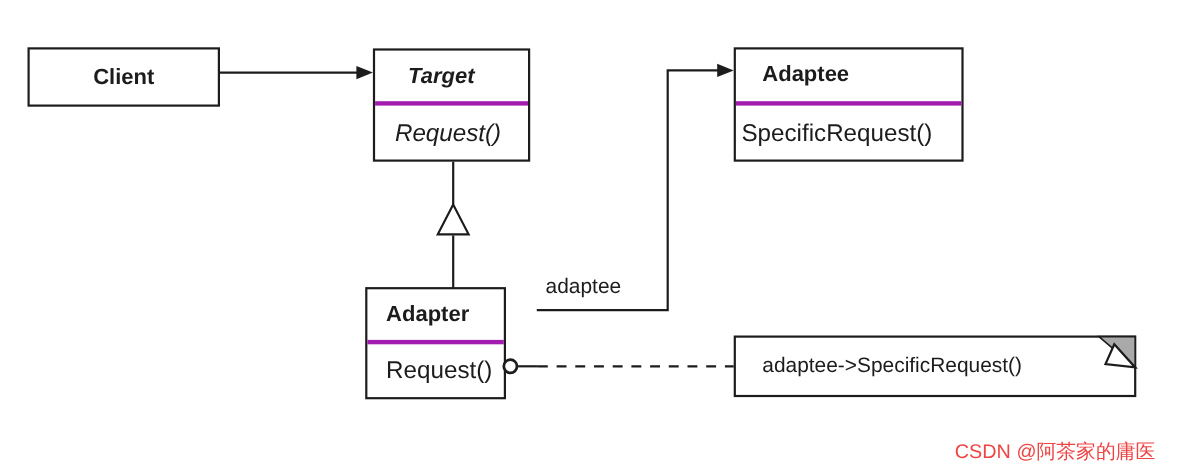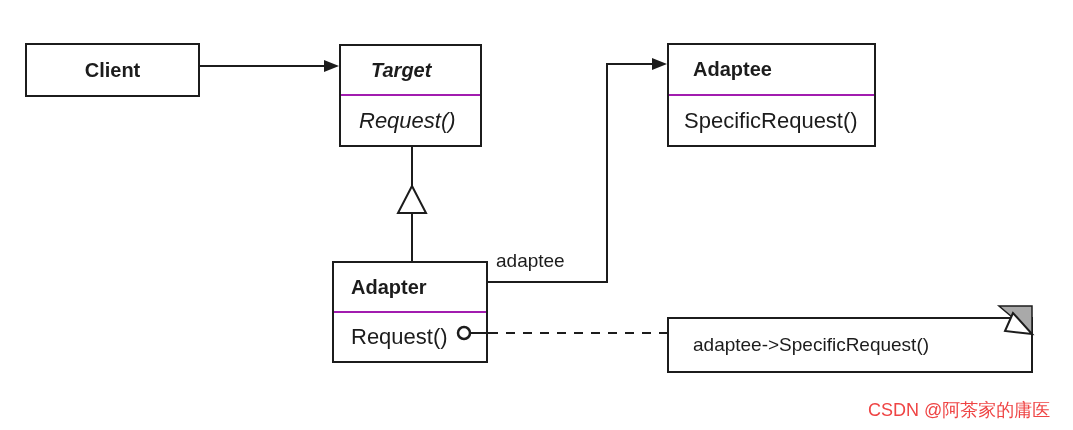--- a/index.html
+++ b/index.html
@@ -23,57 +23,56 @@
     border: 2px solid #1c1c1c;
     box-sizing: border-box;
     z-index: 1;
   }
   .compartment {
     display: flex;
     align-items: center;
     box-sizing: border-box;
   }
   .title-row {
-    border-bottom: 2px solid #a21caf;
+    border-bottom: 4px solid #a21caf;
     font-weight: bold;
     font-size: 20px;
   }
   .method-row {
     font-size: 22px;
   }
   
   #box-client {
     left: 25px; top: 43px; width: 175px; height: 54px;
     display: flex; align-items: center; justify-content: center;
     font-weight: bold; font-size: 20px;
   }
   
   #box-target { left: 339px; top: 44px; width: 143px; height: 103px; }
   #box-target .title-row  { height: 50px; padding-left: 30px; font-style: italic; }
   #box-target .method-row { height: 49px; padding-left: 18px; font-style: italic; }
   
   #box-adaptee { left: 667px; top: 43px; width: 209px; height: 104px; }
   #box-adaptee .title-row  { height: 51px; padding-left: 24px; }
-  #box-adaptee .method-row { height: 49px; padding-left: 15px; }
+  #box-adaptee .method-row { height: 49px; padding-left: 5px; }
   
-  #box-adapter { left: 332px; top: 261px; width: 156px; height: 102px; }
+  #box-adapter { left: 332px; top: 261px; width: 128px; height: 102px; }
   #box-adapter .title-row  { height: 50px; padding-left: 17px; }
   #box-adapter .method-row { height: 48px; padding-left: 17px; }
   
   #note-box {
     position: absolute;
     left: 667px; top: 305px; width: 366px; height: 56px;
     background: #ffffff;
     border: 2px solid #1c1c1c;
     box-sizing: border-box;
     display: flex; align-items: center;
     padding-left: 24px;
     font-size: 19px;
     z-index: 1;
-    margin-top: 12px;
   }
   
   #assoc-label {
     position: absolute;
     left: 496px; top: 250px;
     font-size: 19px;
     z-index: 1;
   }
   #watermark {
     position: absolute;

